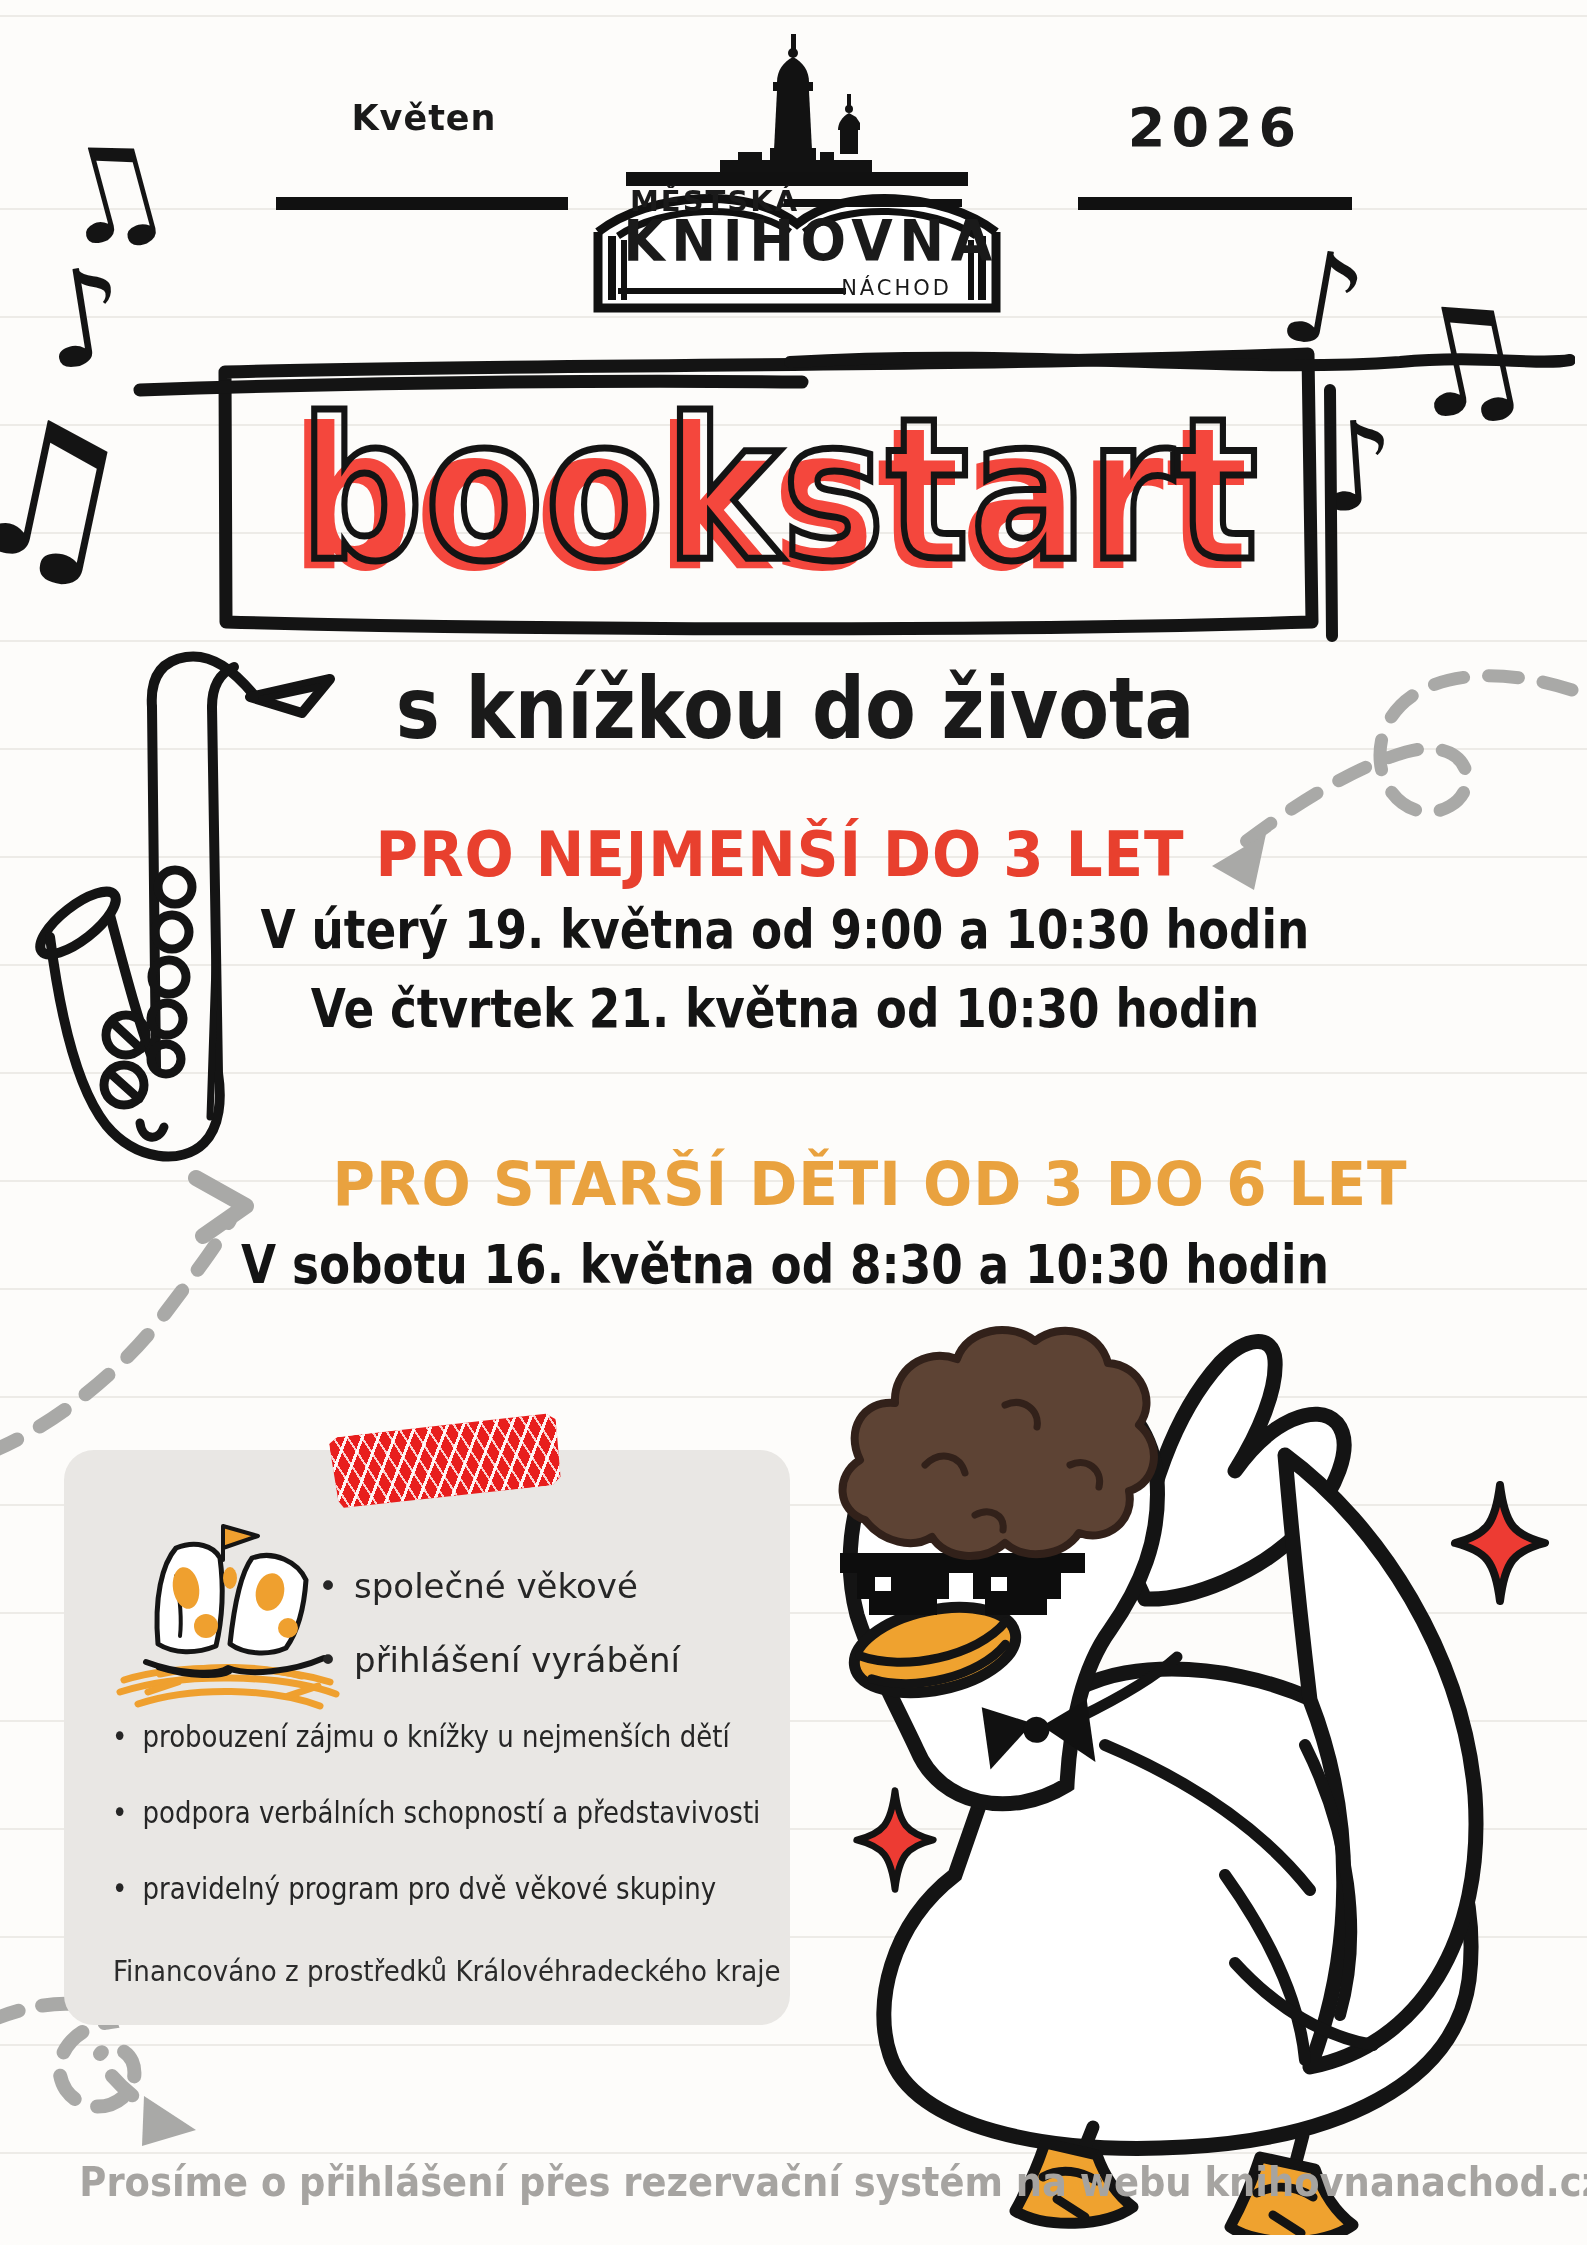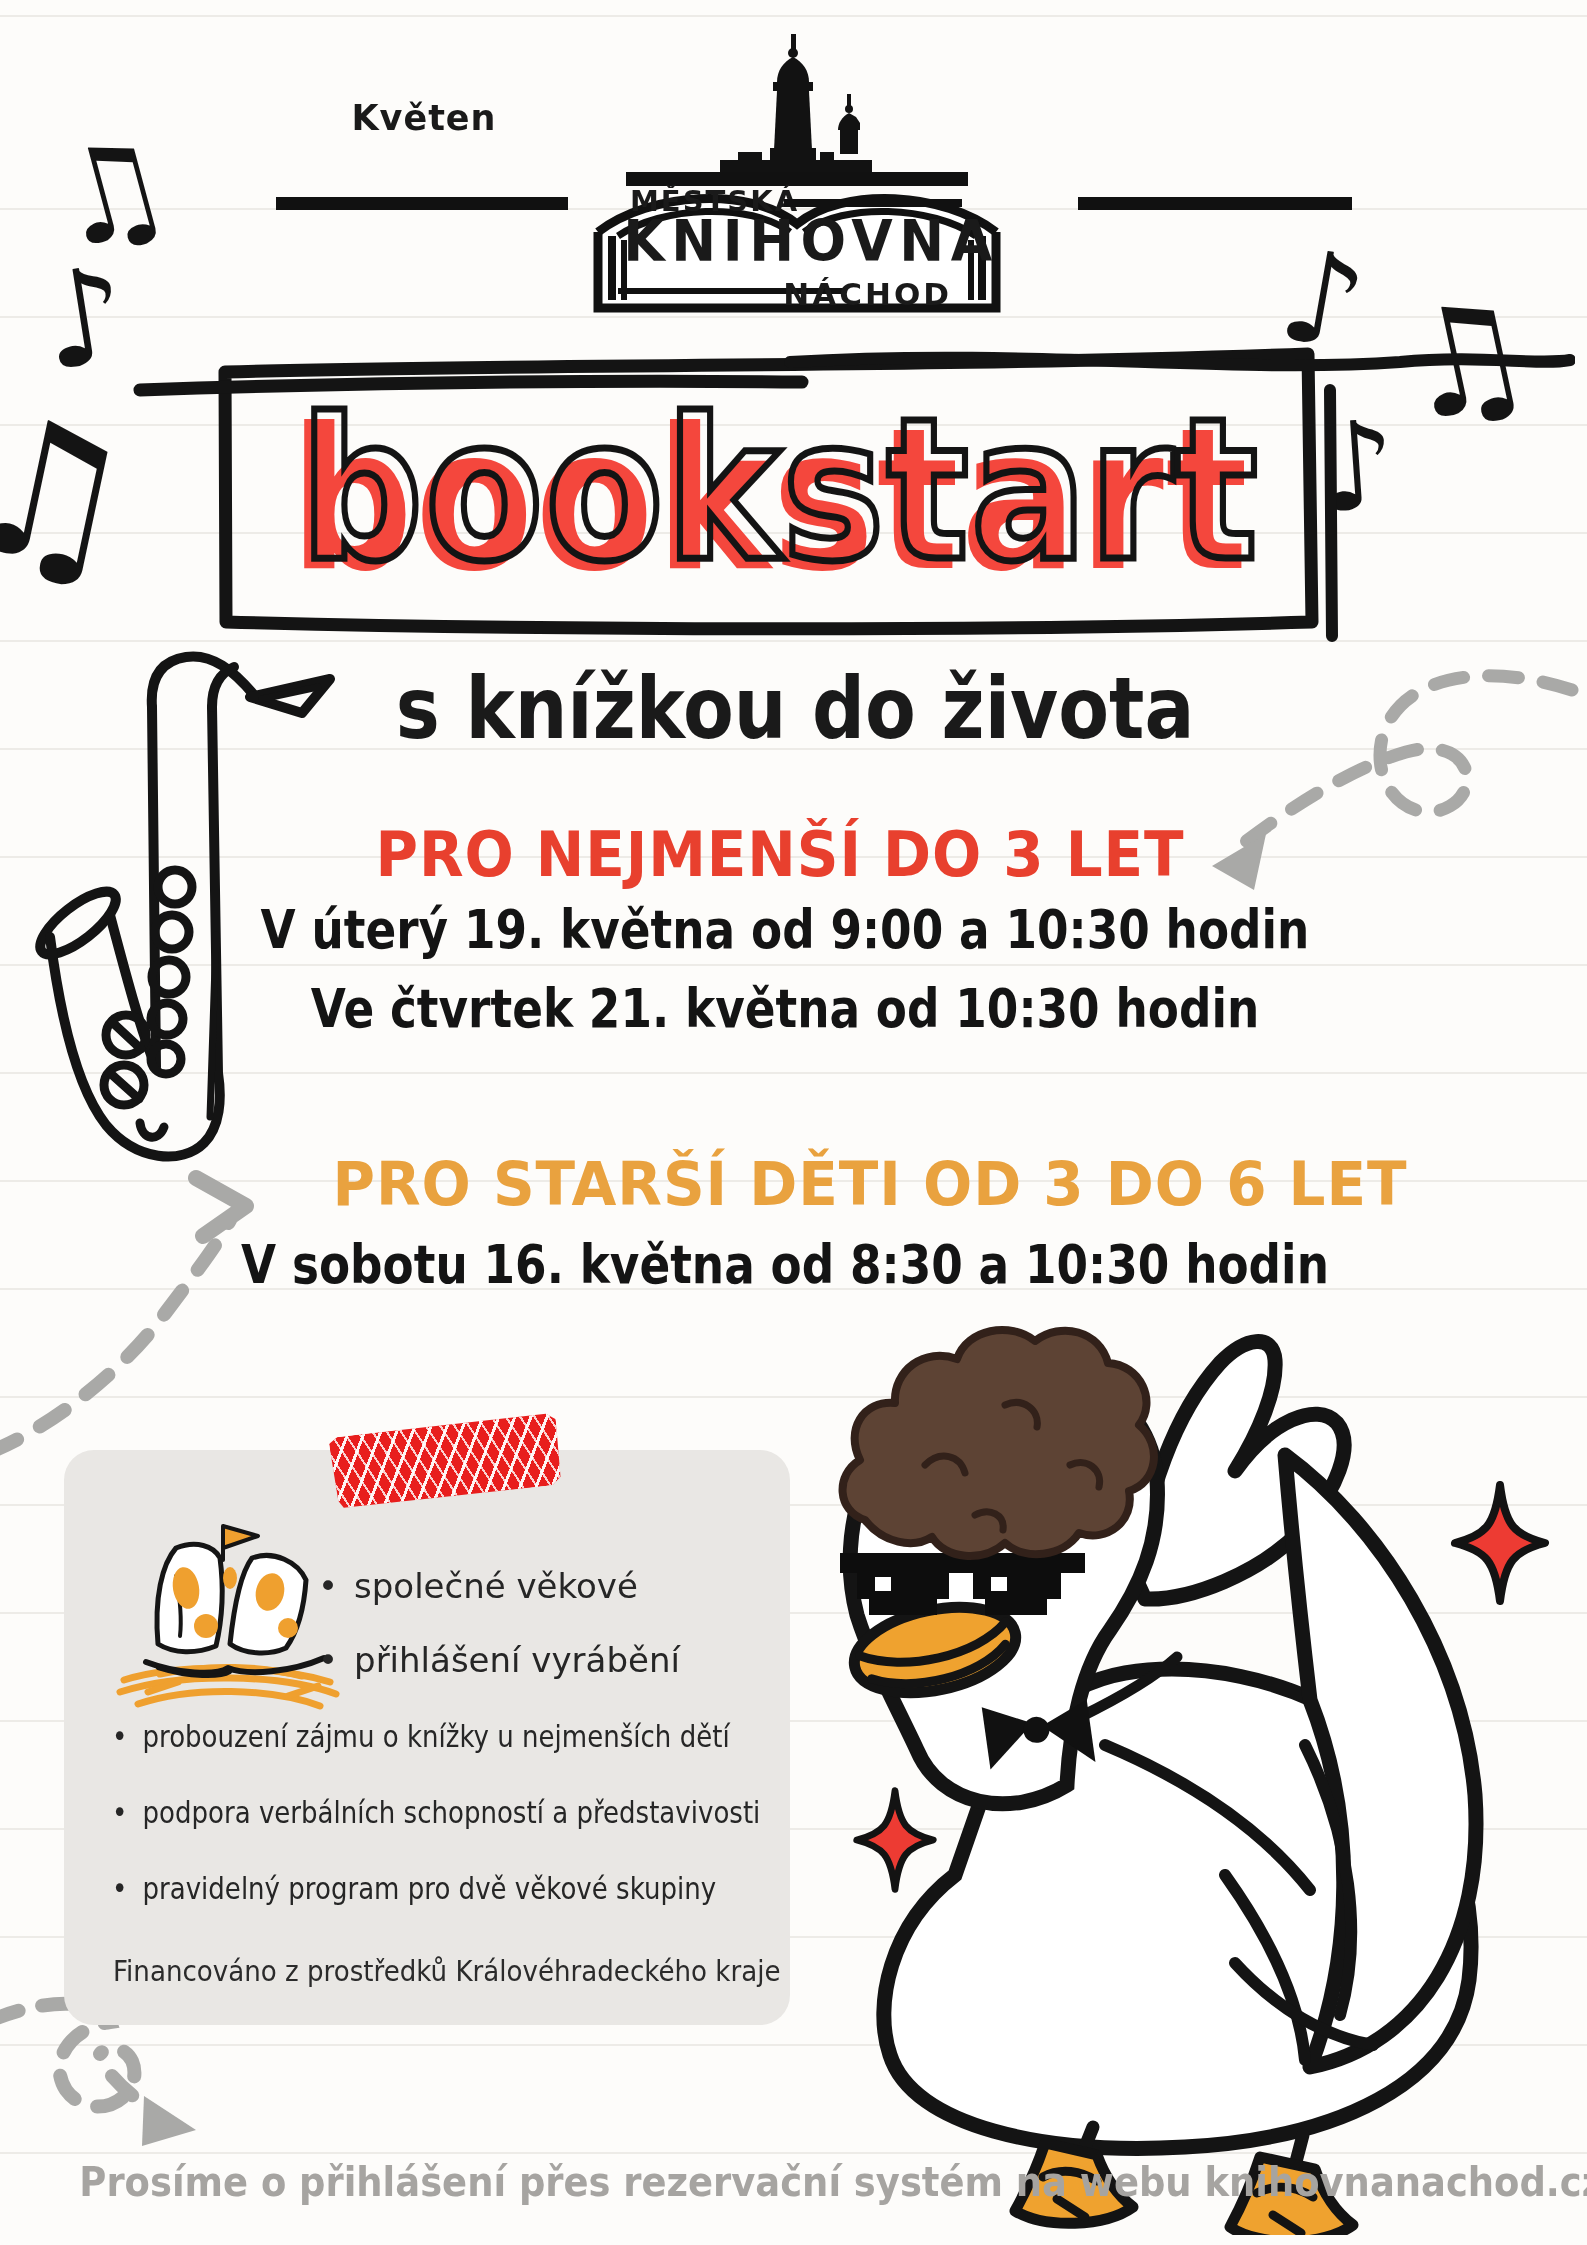--- a/index.html
+++ b/index.html
@@ -19,21 +19,21 @@
   .ctr{text-align:center;}
   
   .month{left:274px;top:98px;width:300px;font-size:35px;font-weight:bold;letter-spacing:1px;}
   .year{left:1065px;top:96px;width:300px;font-size:54px;font-weight:bold;letter-spacing:6px;}
   .rule{background:#111;height:13px;}
   .rule-month{left:276px;top:197px;width:292px;}
   .rule-year{left:1078px;top:197px;width:274px;}
   
   .logo-mestska{left:630px;top:184px;width:150px;font-size:29px;font-weight:bold;letter-spacing:2px;}
   .logo-knihovna{left:612px;top:208px;width:372px;font-size:57px;font-weight:bold;letter-spacing:7px;transform:scaleX(.94);transform-origin:center;}
-  .logo-nachod{left:760px;top:276px;width:192px;font-size:31px;font-weight:bold;letter-spacing:3px;text-align:right;}
+  .logo-nachod{left:760px;top:276px;width:192px;font-size:21px;font-weight:normal;letter-spacing:3px;text-align:right;}
   .logo-line1{left:784px;top:199px;width:178px;height:8px;background:#111;}
   .logo-line2{left:618px;top:288px;width:228px;height:6px;background:#111;}
   
   .note{font-family:"DejaVu Sans",sans-serif;color:#141414;line-height:1;}
   
   .title-wrap{left:235px;top:355px;width:1080px;height:270px;line-height:270px;text-align:center;
     font-size:196px;font-weight:bold;letter-spacing:2px;transform:scaleX(.88);transform-origin:center;}
   .title-fill{color:var(--title-red);transform:translate(-10px,10px) scaleX(.88);}
   .title-outline{color:transparent;-webkit-text-stroke:7px #141414;}
   .subtitle{left:300px;top:648px;width:990px;height:130px;line-height:120px;font-size:86px;font-weight:bold;
@@ -67,20 +67,21 @@
     transform:scaleX(.9);transform-origin:center;white-space:nowrap;}
   svg{display:block;}
 </style>
 </head>
 <body>
 
 <div class="poster">
 
   <div class="abs ctr month">Květen</div>
   <div class="abs rule rule-month"></div>
+  <div class="abs ctr year">2026</div>
   <div class="abs rule rule-year"></div>
 
   <svg class="abs" style="left:690px;top:34px;" width="210" height="146" viewBox="0 0 210 146">
     <g fill="#121212">
       <rect x="101" y="0" width="5" height="16"></rect>
       <circle cx="103" cy="19" r="5"></circle>
       <path d="M103,23 C93,28 87,37 87,48 L119,48 C119,37 113,28 103,23 Z"></path>
       <rect x="83" y="48" width="40" height="9"></rect>
       <path d="M87,57 L119,57 L122,116 L84,116 Z"></path>
       <rect x="157" y="60" width="4" height="12"></rect>

